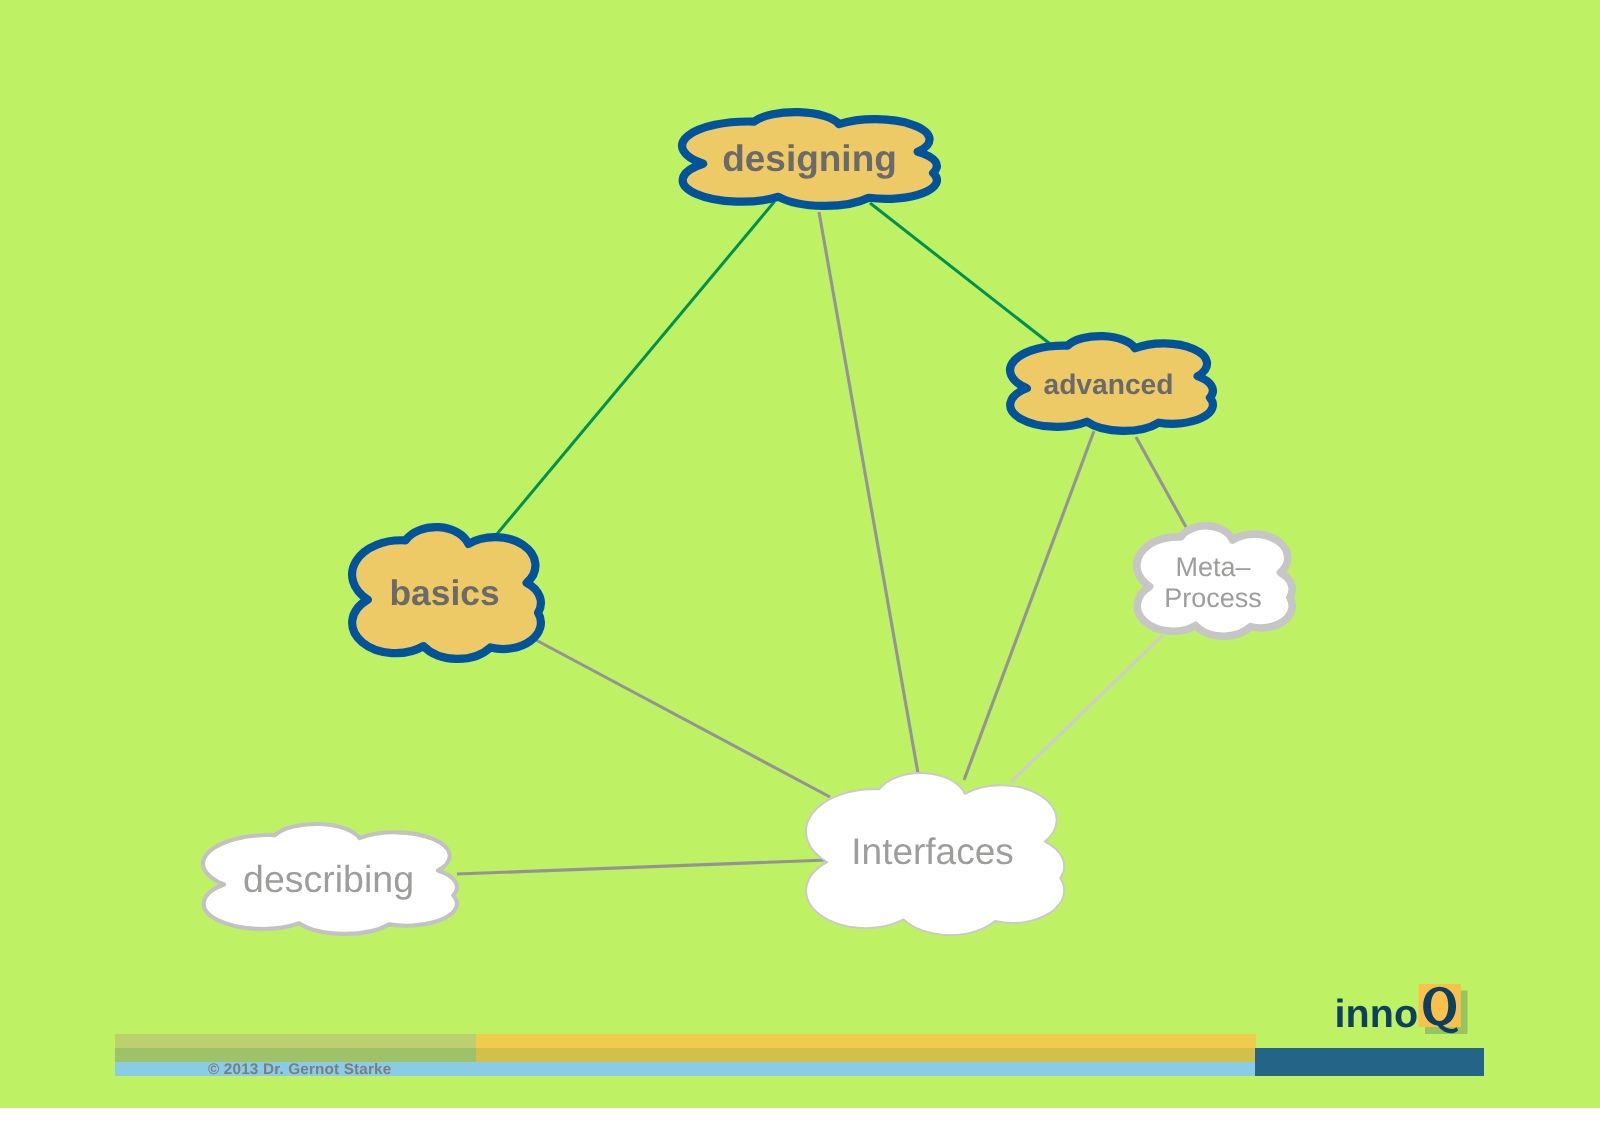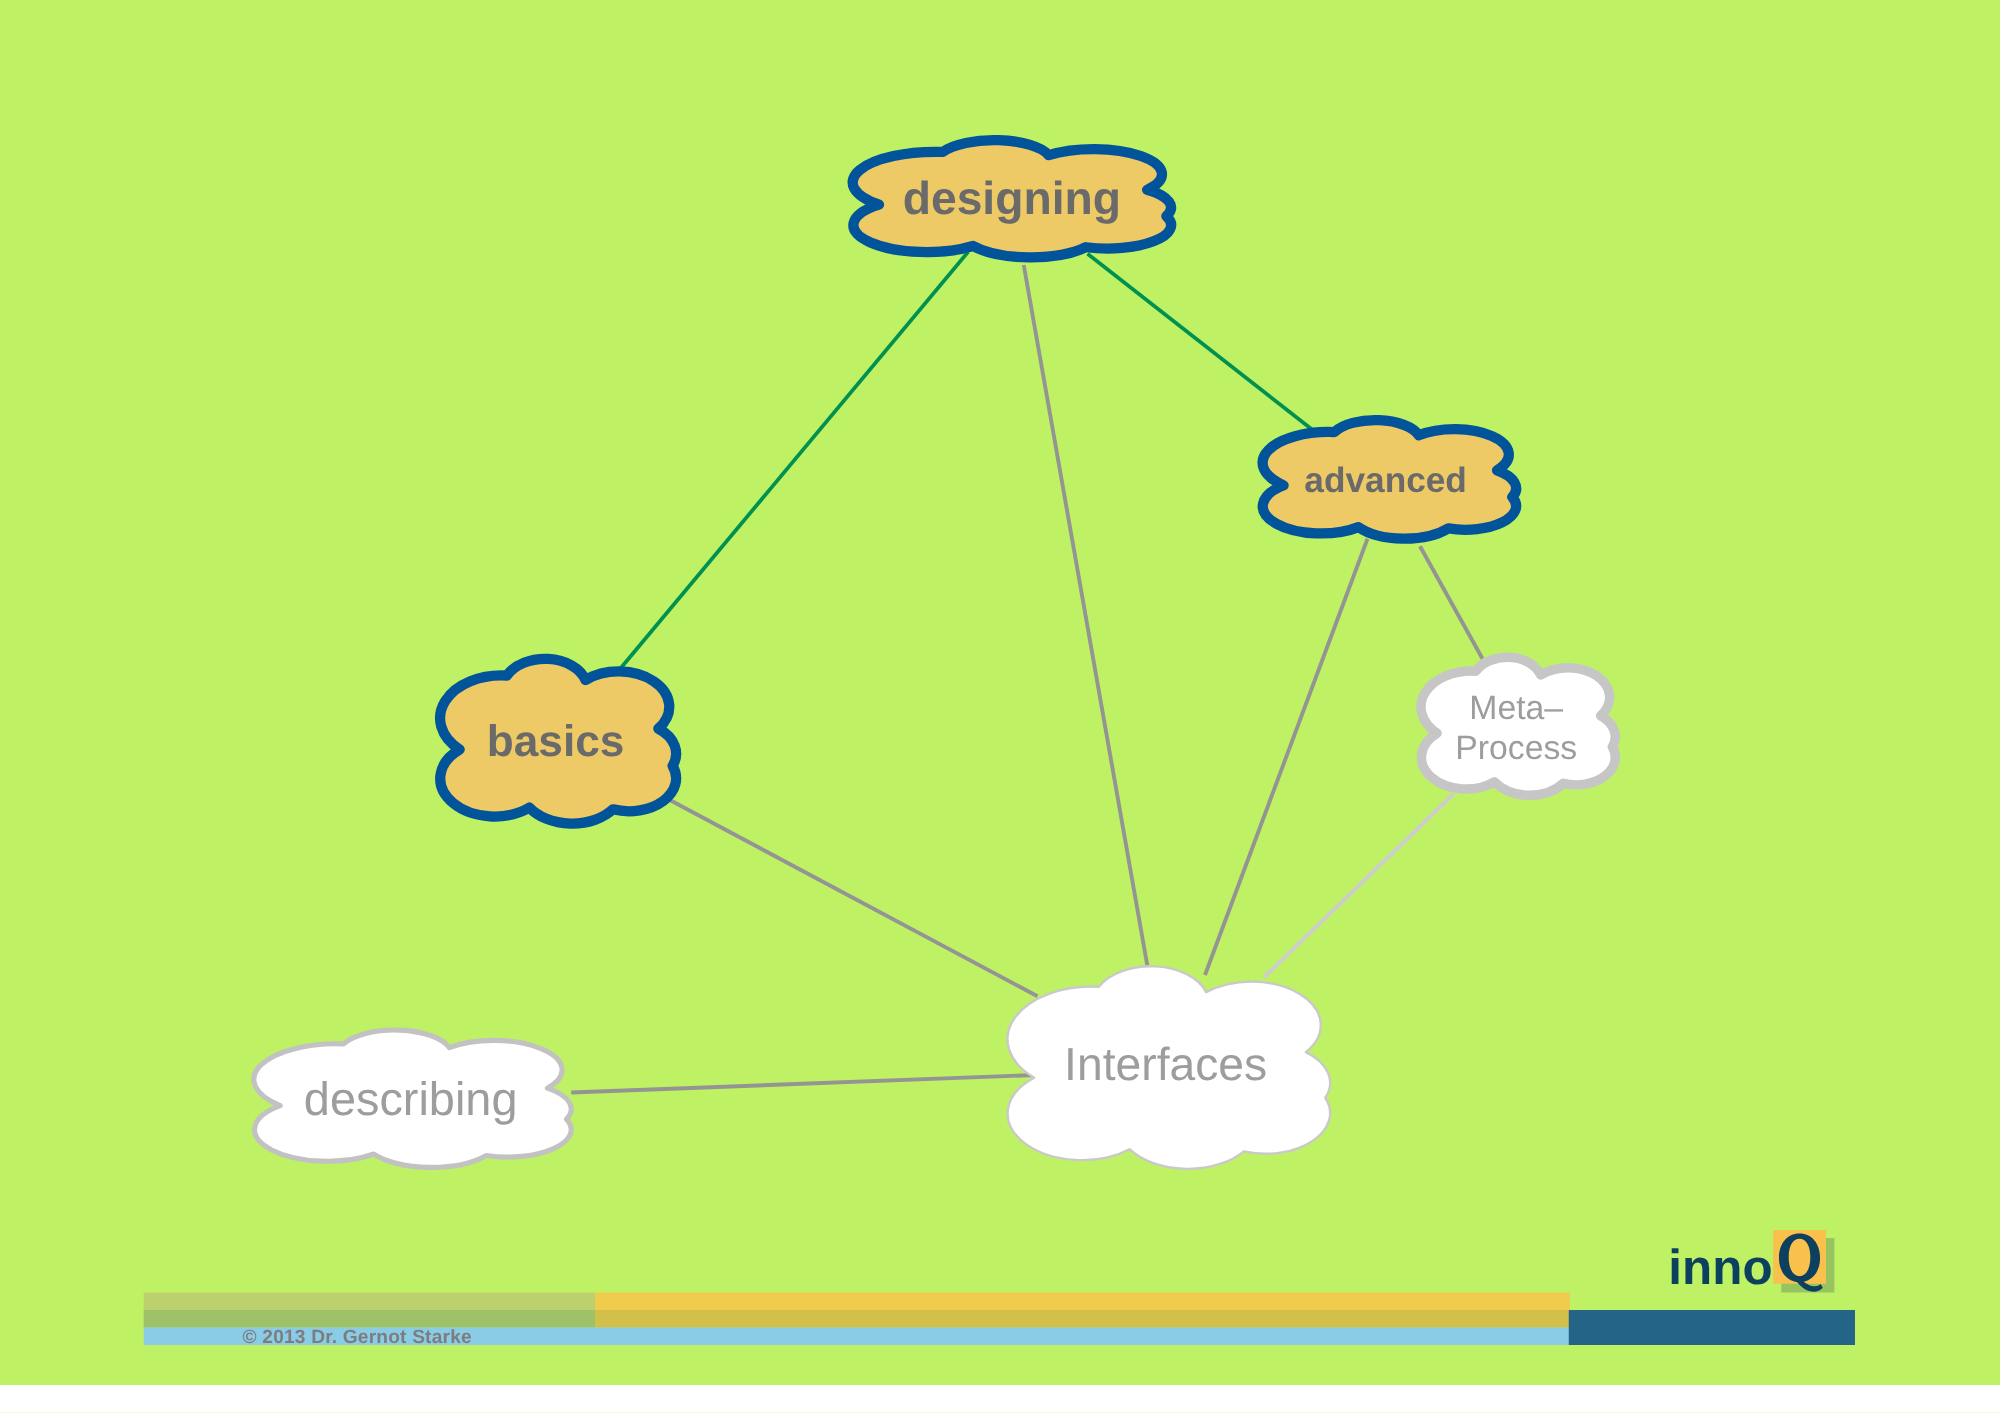--- a/index.html
+++ b/index.html
@@ -7,21 +7,21 @@
   *{-webkit-font-smoothing:antialiased;}
   body{width:1600px;height:1130px;overflow:hidden;
        font-family:"Liberation Sans","DejaVu Sans",sans-serif;
        -webkit-font-smoothing:antialiased;text-rendering:geometricPrecision;}
   #slide{position:relative;width:1600px;height:1108px;background:#bef264;overflow:hidden;}
   #diagram{position:absolute;left:0;top:0;width:1600px;height:1130px;display:block;}
   .node-label{font-family:"Liberation Sans","DejaVu Sans",sans-serif;}
   .bar{position:absolute;}
   #copyright{position:absolute;font-family:"Liberation Sans","DejaVu Sans",sans-serif;
              font-weight:bold;font-size:15.3px;color:#7d7d7d;letter-spacing:.16px;
-             left:194px;top:1061.5px;line-height:16px;white-space:nowrap;}
+             left:208px;top:1061.5px;line-height:16px;white-space:nowrap;}
   #logo{position:absolute;left:1325px;top:970px;width:160px;height:70px;}
 </style>
 </head>
 <body>
 
 <div id="slide">
 
   <svg id="diagram" viewBox="0 0 1600 1130" xmlns="http://www.w3.org/2000/svg">
     <g id="edges-layer">
         <line x1="774.5" y1="201.5" x2="497" y2="534" stroke="#009150" stroke-width="3" stroke-linecap="butt"></line>

